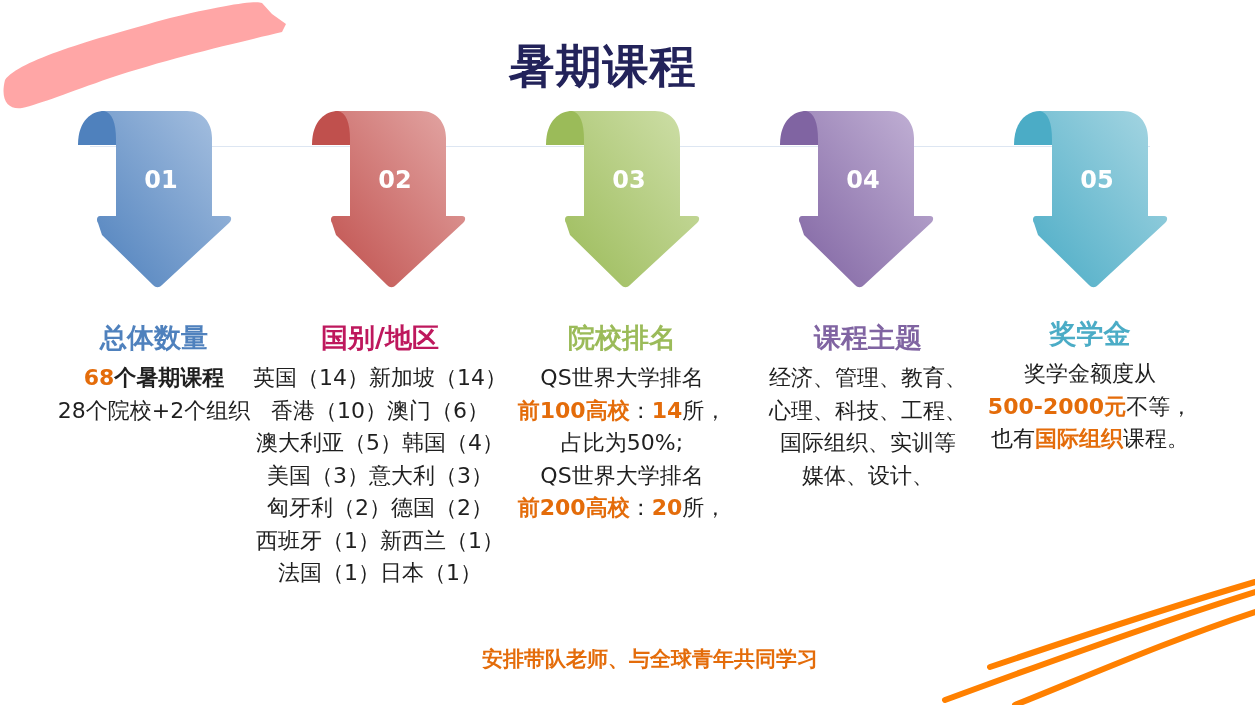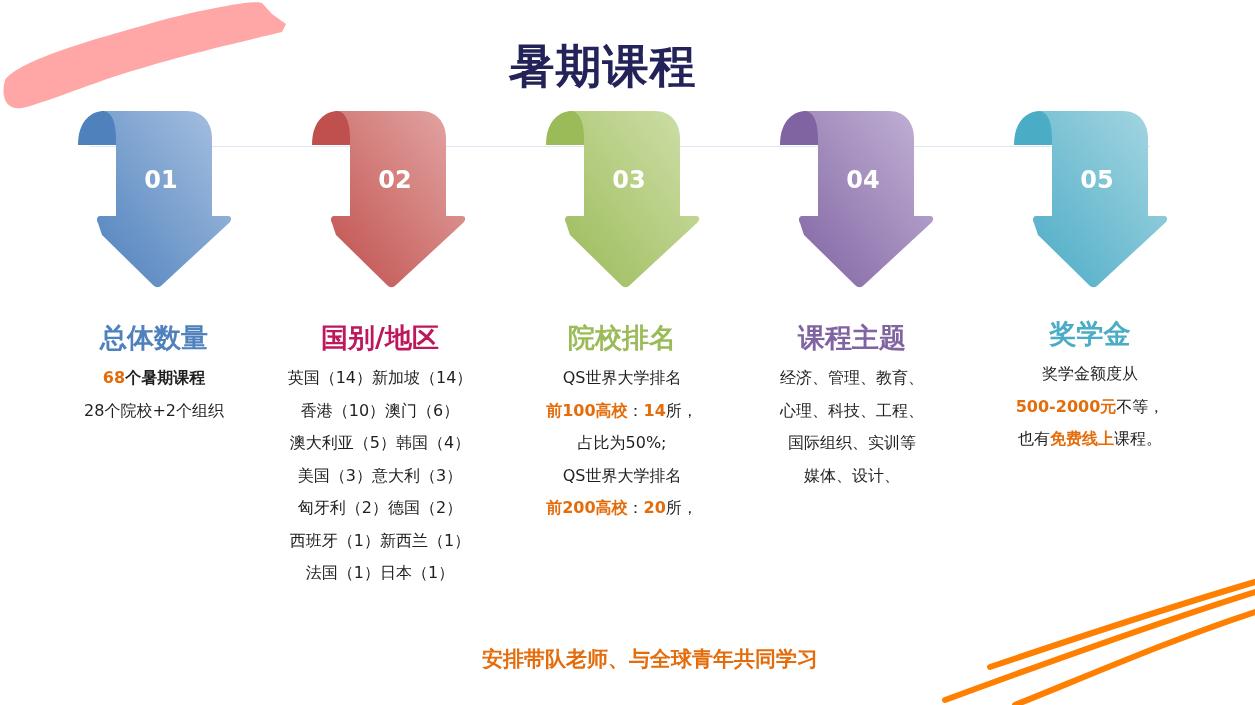--- a/index.html
+++ b/index.html
@@ -5,21 +5,21 @@
   * { margin:0; padding:0; box-sizing:border-box; }
   html, body { width:1255px; height:705px; background:#ffffff; overflow:hidden; }
   body { position:relative; font-family:"DejaVu Sans","Liberation Sans",sans-serif; color:#1f1f1f; }
   .title { position:absolute; left:0; width:1205px; top:36px; text-align:center; font-size:46px; font-weight:bold; color:#23235a; letter-spacing:1px; }
   .deco { position:absolute; left:0; top:0; pointer-events:none; }
   .line { position:absolute; left:90px; top:146px; width:1060px; height:1px; background:#dde6f2; }
   .arrow { position:absolute; top:110px; width:160px; height:180px; }
   .arrow .num { position:absolute; left:0; width:100%; top:56px; text-align:center; font-size:24px; font-weight:bold; color:#ffffff; font-family:"DejaVu Sans",sans-serif; padding-left:18px; }
   .col { position:absolute; top:322px; width:260px; text-align:center; }
   .col .head { font-size:27px; font-weight:bold; margin-bottom:8px; line-height:32px; }
-  .col .line-t { font-size:16px; line-height:32.5px; color:#1f1f1f; }
+  .col .line-t { font-size:22px; line-height:32.5px; color:#1f1f1f; }
   .bold { font-weight:bold; }
   .hl { color:#e46c0a; font-weight:bold; }
   .footer { position:absolute; left:0; width:1300px; top:645px; text-align:center; font-size:21px; font-weight:bold; color:#e46c0a; }
 </style>
 </head>
 <body>
 
 <svg class="deco" width="300" height="115" viewBox="0 0 300 115">
   <path d="M5,80 C20,60 90,40 170,18 C220,6 255,0 262,3 L272,14 L286,24 L282,32 C240,42 170,58 110,78 C70,92 40,104 22,108 C8,110 0,100 5,80 Z" fill="#ffa6a6"></path>
 </svg>
@@ -130,32 +130,32 @@
   <div class="line-t">
     <span class="hl">前100高校</span><span>：</span><span class="hl">14</span><span>所，</span>
   </div>
   <div class="line-t">占比为50%;</div>
   <div class="line-t">QS世界大学排名</div>
   <div class="line-t">
     <span class="hl">前200高校</span><span>：</span><span class="hl">20</span><span>所，</span>
   </div>
 </div>
 
-<div class="col" style="left:722px;">
+<div class="col" style="left:738px;">
   <div class="head" style="color:#8064a2;">课程主题</div>
   <div class="line-t">经济、管理、教育、</div>
   <div class="line-t">心理、科技、工程、</div>
   <div class="line-t">国际组织、实训等</div>
   <div class="line-t">媒体、设计、</div>
 </div>
 
 <div class="col" style="left:960px; top:318px;">
   <div class="head" style="color:#4bacc6;">奖学金</div>
   <div class="line-t">奖学金额度从</div>
   <div class="line-t">
     <span class="hl">500-2000元</span><span>不等，</span>
   </div>
   <div class="line-t">
-    <span>也有</span><span class="hl">免费线上</span><span>课程。</span>
+    <span>也有</span><span class="hl">国际组织</span><span>课程。</span>
   </div>
 </div>
 
 <div class="footer">安排带队老师、与全球青年共同学习</div>
 
 </body></html>

